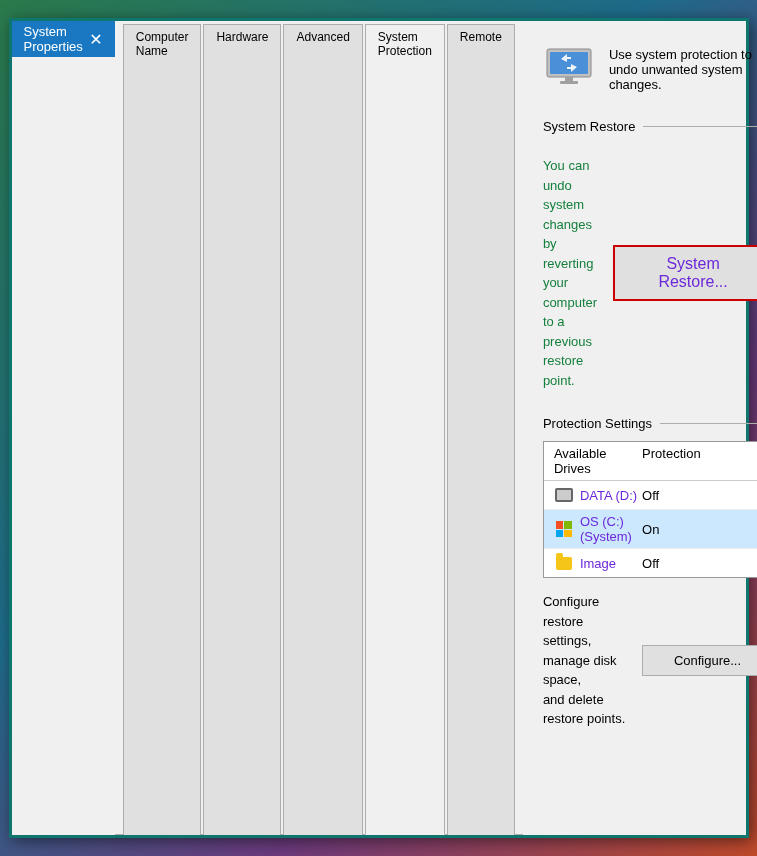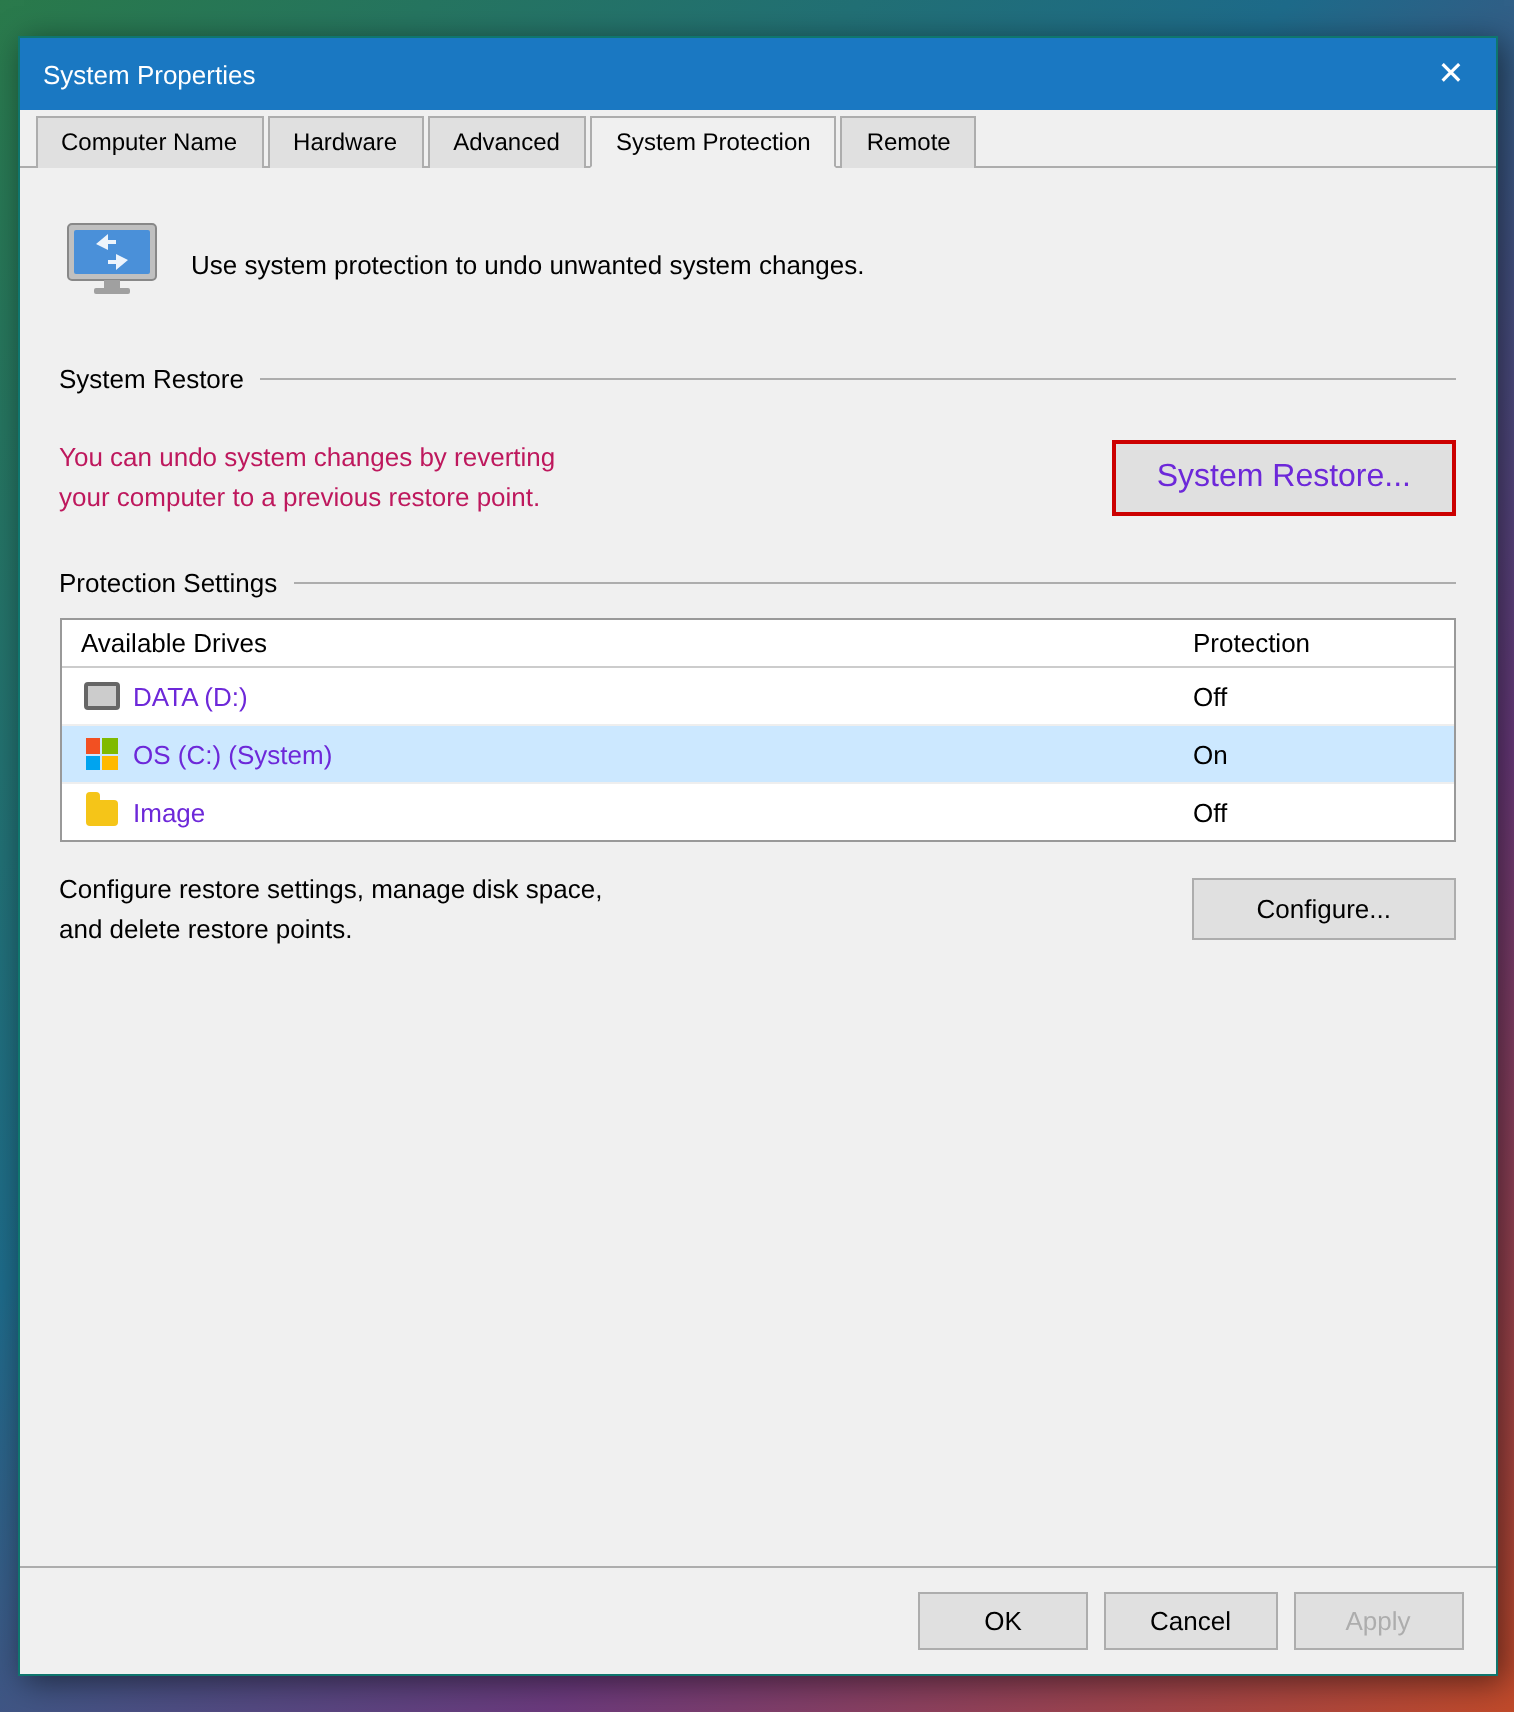--- a/index.html
+++ b/index.html
@@ -8,26 +8,26 @@
       width: 757px;
       height: 856px;
       display: flex;
       align-items: center;
       justify-content: center;
       font-family: 'Segoe UI', Tahoma, Geneva, Verdana, sans-serif;
       font-size: 13px;
     }
     .dialog {
       background: #f0f0f0;
-      border: 1px solid #0f766e;
+      border: 3px solid #0f766e;
       box-shadow: 3px 3px 15px rgba(0,0,0,0.5);
       width: 740px;
       min-height: 820px;
       display: flex;
-      flex-direction: column;
+      flex-direction: row;
     }
     .title-bar {
       background: linear-gradient(to right, #1a78c2, #1a78c2);
       color: white;
       padding: 8px 12px;
       display: flex;
       align-items: center;
       justify-content: space-between;
       height: 36px;
     }
@@ -111,21 +111,21 @@
     }
     .restore-row {
       display: flex;
       align-items: center;
       justify-content: space-between;
       padding: 8px 0;
       gap: 16px;
     }
     .restore-text {
       font-size: 13px;
-      color: #be185d;
+      color: #15803d;
       max-width: 340px;
       line-height: 1.5;
     }
     .btn-system-restore {
       background: #e0e0e0;
       border: 2px solid #cc0000;
       padding: 8px 20px;
       font-size: 16px;
       cursor: pointer;
       min-width: 160px;

